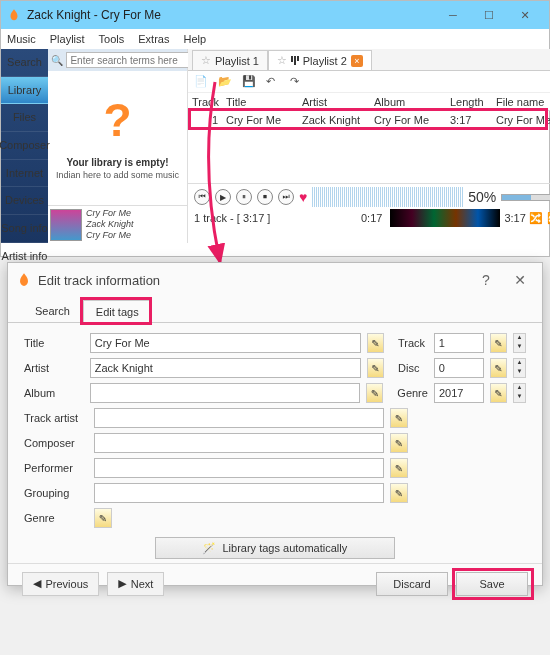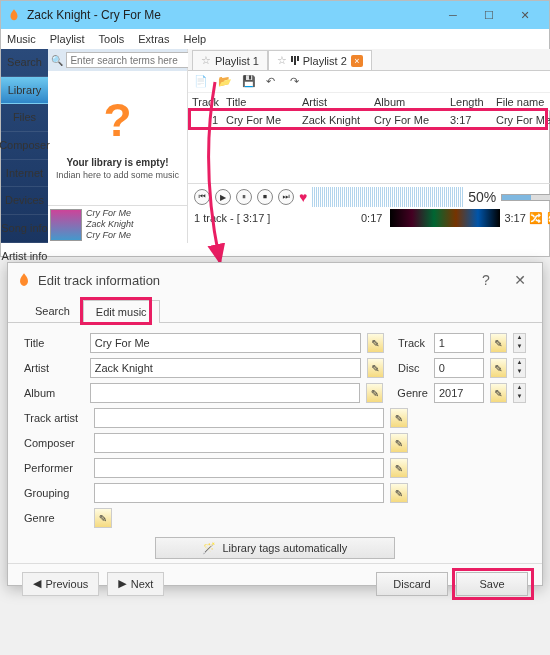--- a/index.html
+++ b/index.html
@@ -230,21 +230,21 @@
     <svg width="16" height="16" class="logo-svg" viewBox="0 0 24 24">
         <path d="M12 2C9 6 6 9 6 14c0 4 3 7 6 7s6-3 6-7c0-5-3-8-6-12z"></path>
       </svg>
     <span class="t">Edit track information</span>
     <span class="q">?</span>
     <span class="x">✕</span>
   </div>
   <div class="tabrow">
     <div class="dtab">Search</div>
     <div class="dtab act" style="position:relative">
-      <span>Edit music</span>
+      <span>Edit tags</span>
       <div class="hlred" style="left:-4px;top:-4px;width:72px;height:28px"></div>
     </div>
   </div>
   <div class="form">
     <div class="frow">
       <span class="flab">Title</span>
       <input class="fin long" value="Cry For Me" style="">
       <div class="brush">✎</div>
       <span class="flab2">Track</span>
       <input class="fin sm" value="1" style="">

